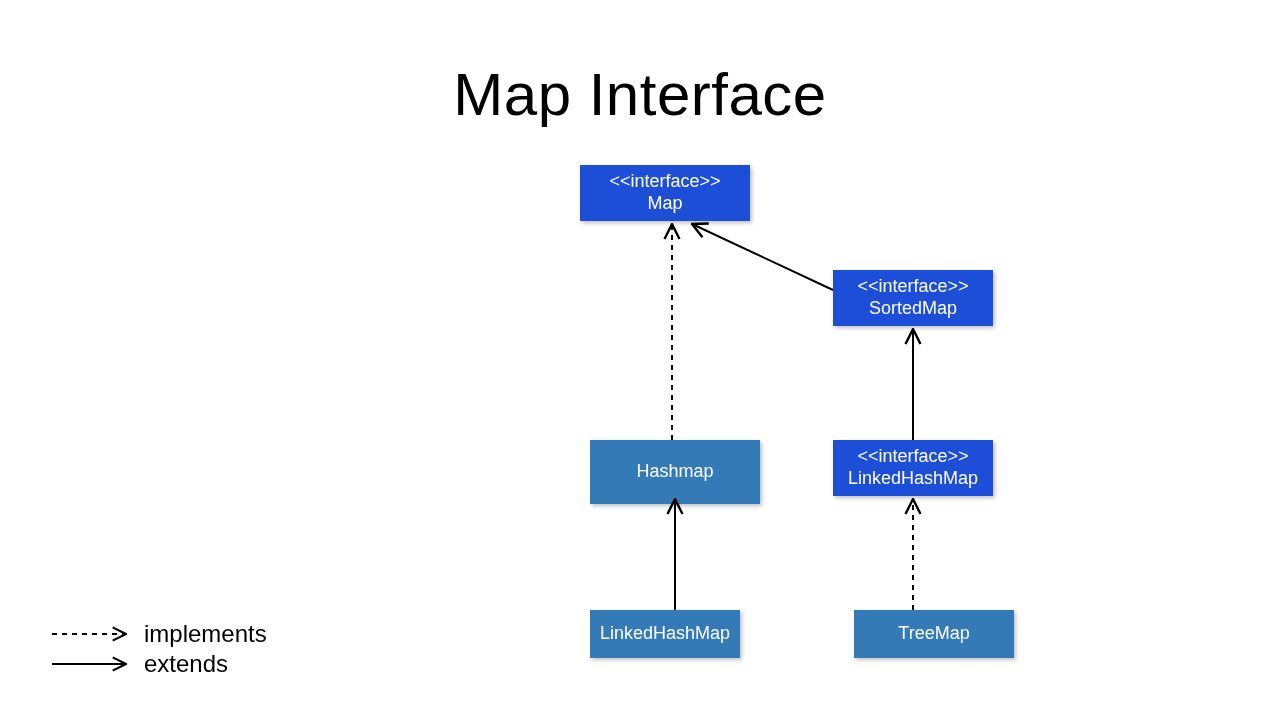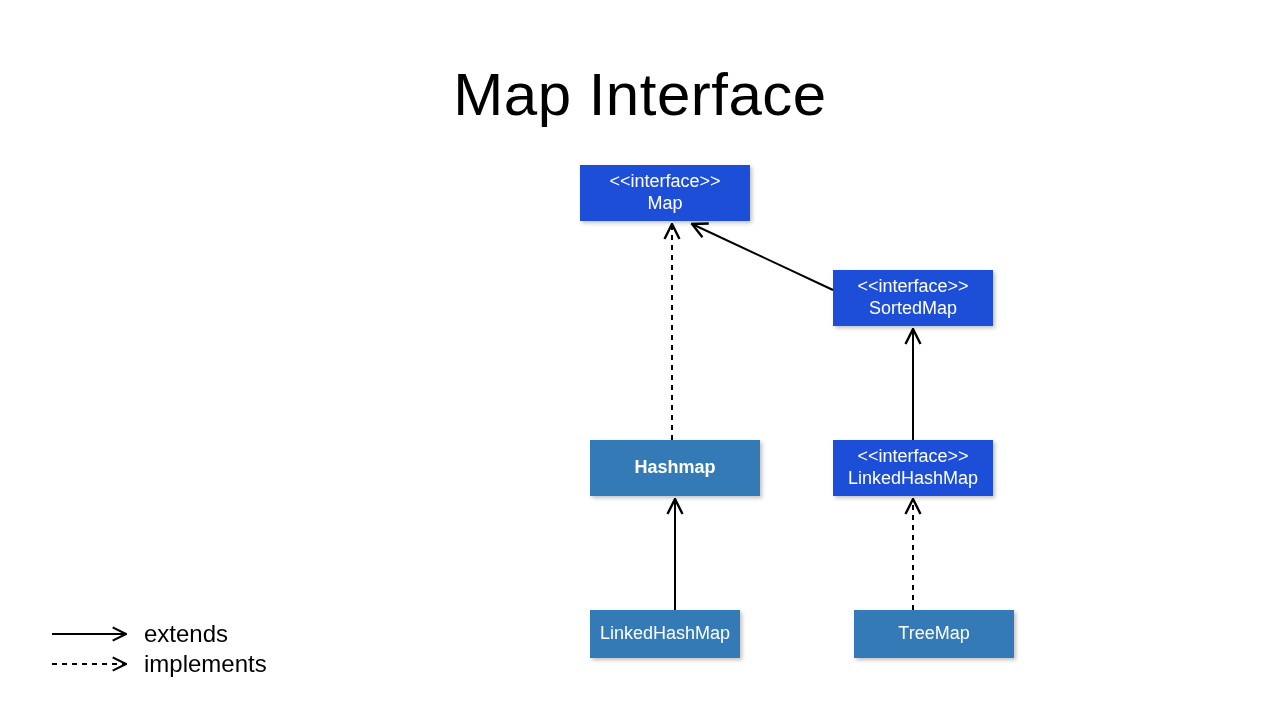--- a/index.html
+++ b/index.html
@@ -73,21 +73,21 @@
 <div id="box-sortedmap" class="box interface" style="left:833px; top:270px; width:160px; height:56px;">
   <span class="stereo">&lt;&lt;interface&gt;&gt;</span>
   <span class="name">SortedMap</span>
 </div>
 
 <div id="box-navigablemap" class="box interface" style="left:833px; top:440px; width:160px; height:56px;">
   <span class="stereo">&lt;&lt;interface&gt;&gt;</span>
   <span class="name">LinkedHashMap</span>
 </div>
 
-<div id="box-hashmap" class="box class" style="left:590px; top:440px; width:170px; height:56px;font-weight:bold;">
+<div id="box-hashmap" class="box class" style="left:590px; top:440px; width:170px; height:64px;">
   <span class="name">Hashmap</span>
 </div>
 
 <div id="box-linkedhashmap" class="box class" style="left:590px; top:610px; width:150px; height:48px;">
   <span class="name">LinkedHashMap</span>
 </div>
 
 <div id="box-treemap" class="box class" style="left:854px; top:610px; width:160px; height:48px;">
   <span class="name">TreeMap</span>
 </div>
@@ -107,32 +107,32 @@
 
   <line x1="675" y1="610" x2="675" y2="499" stroke="#000" stroke-width="2" marker-end="url(#arrow)"></line>
 
   <line x1="913" y1="610" x2="913" y2="499" stroke="#000" stroke-width="2" stroke-dasharray="5,5" marker-end="url(#arrow)"></line>
 </svg>
 
 <div class="legend">
   <div class="legend-row">
     <svg width="80" height="18">
       <defs>
+        <marker id="la1" viewBox="0 0 12 12" refX="11" refY="6" markerWidth="8" markerHeight="8" orient="auto-start-reverse">
+          <path d="M1,1 L11,6 L1,11" fill="none" stroke="#000" stroke-width="1.6"></path>
+        </marker>
+      </defs>
+      <line x1="2" y1="9" x2="76" y2="9" stroke="#000" stroke-width="2" stroke-dasharray="5,5" marker-end="url(#la1)"></line>
+    </svg>
+    <span>implements</span>
+  </div>
+  <div class="legend-row">
+    <svg width="80" height="18">
+      <defs>
         <marker id="la2" viewBox="0 0 12 12" refX="11" refY="6" markerWidth="8" markerHeight="8" orient="auto-start-reverse">
           <path d="M1,1 L11,6 L1,11" fill="none" stroke="#000" stroke-width="1.6"></path>
         </marker>
       </defs>
       <line x1="2" y1="9" x2="76" y2="9" stroke="#000" stroke-width="2" marker-end="url(#la2)"></line>
     </svg>
     <span>extends</span>
   </div>
-  <div class="legend-row">
-    <svg width="80" height="18">
-      <defs>
-        <marker id="la1" viewBox="0 0 12 12" refX="11" refY="6" markerWidth="8" markerHeight="8" orient="auto-start-reverse">
-          <path d="M1,1 L11,6 L1,11" fill="none" stroke="#000" stroke-width="1.6"></path>
-        </marker>
-      </defs>
-      <line x1="2" y1="9" x2="76" y2="9" stroke="#000" stroke-width="2" stroke-dasharray="5,5" marker-end="url(#la1)"></line>
-    </svg>
-    <span>implements</span>
-  </div>
 </div>
 
 </body></html>

